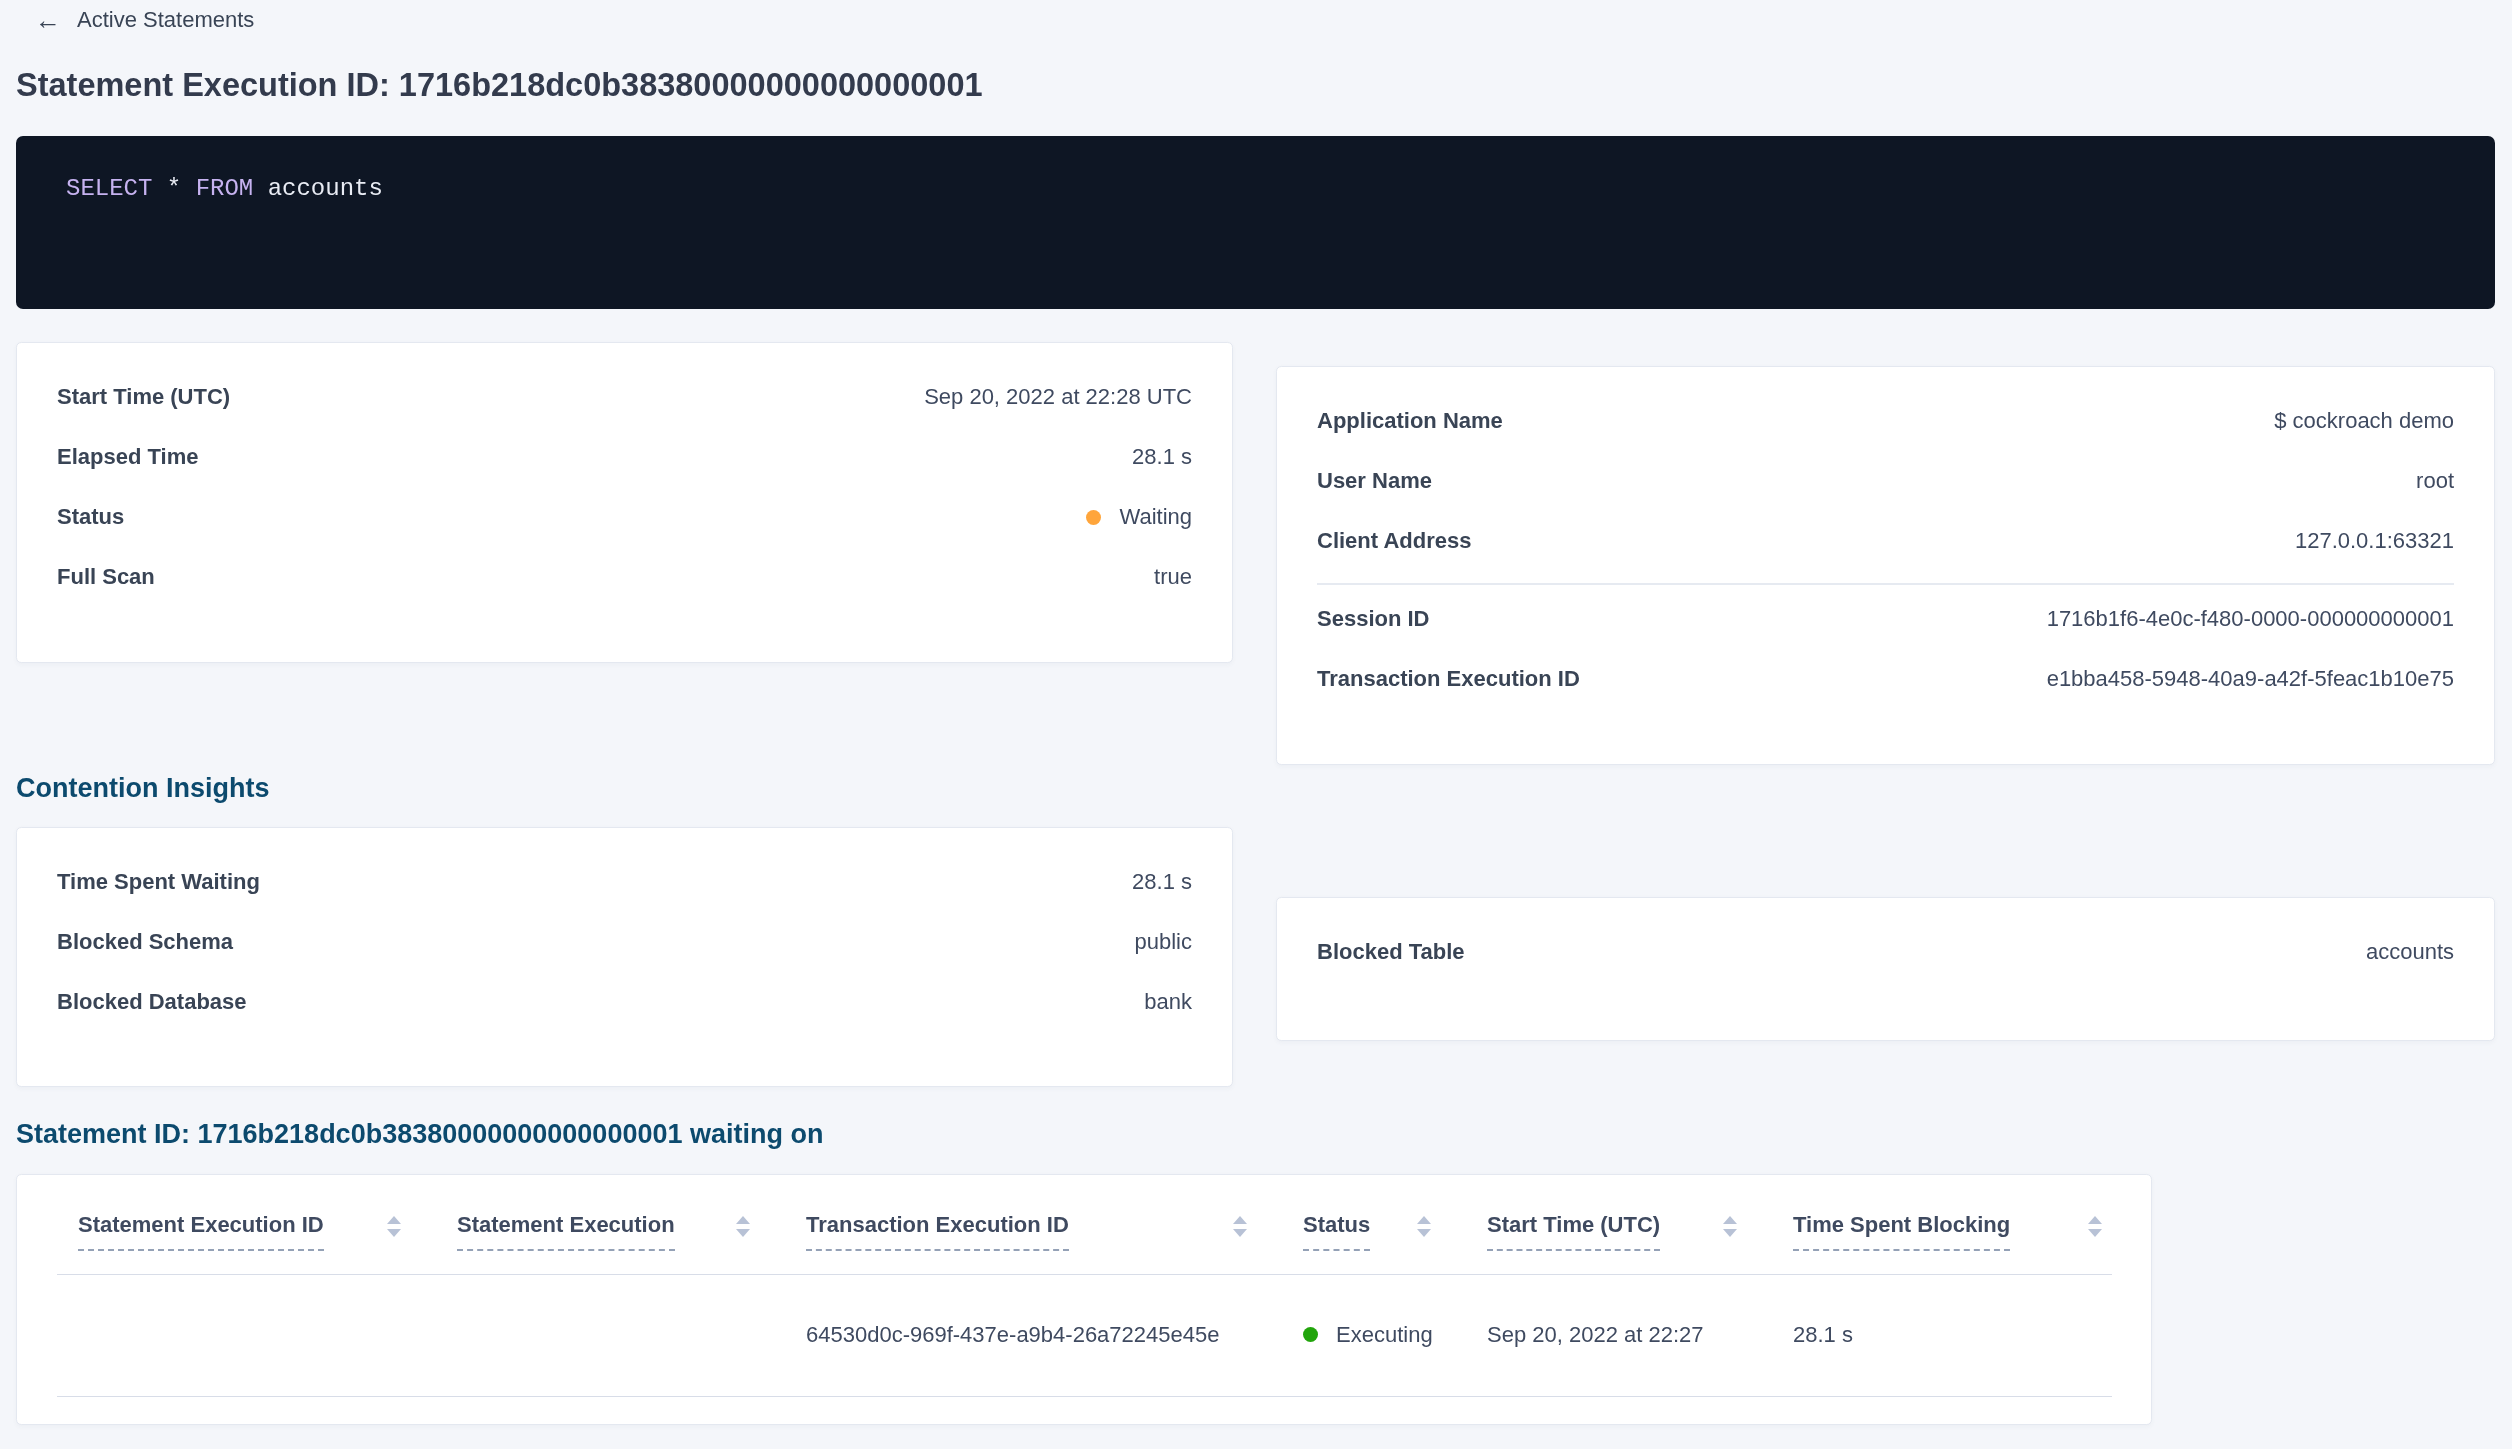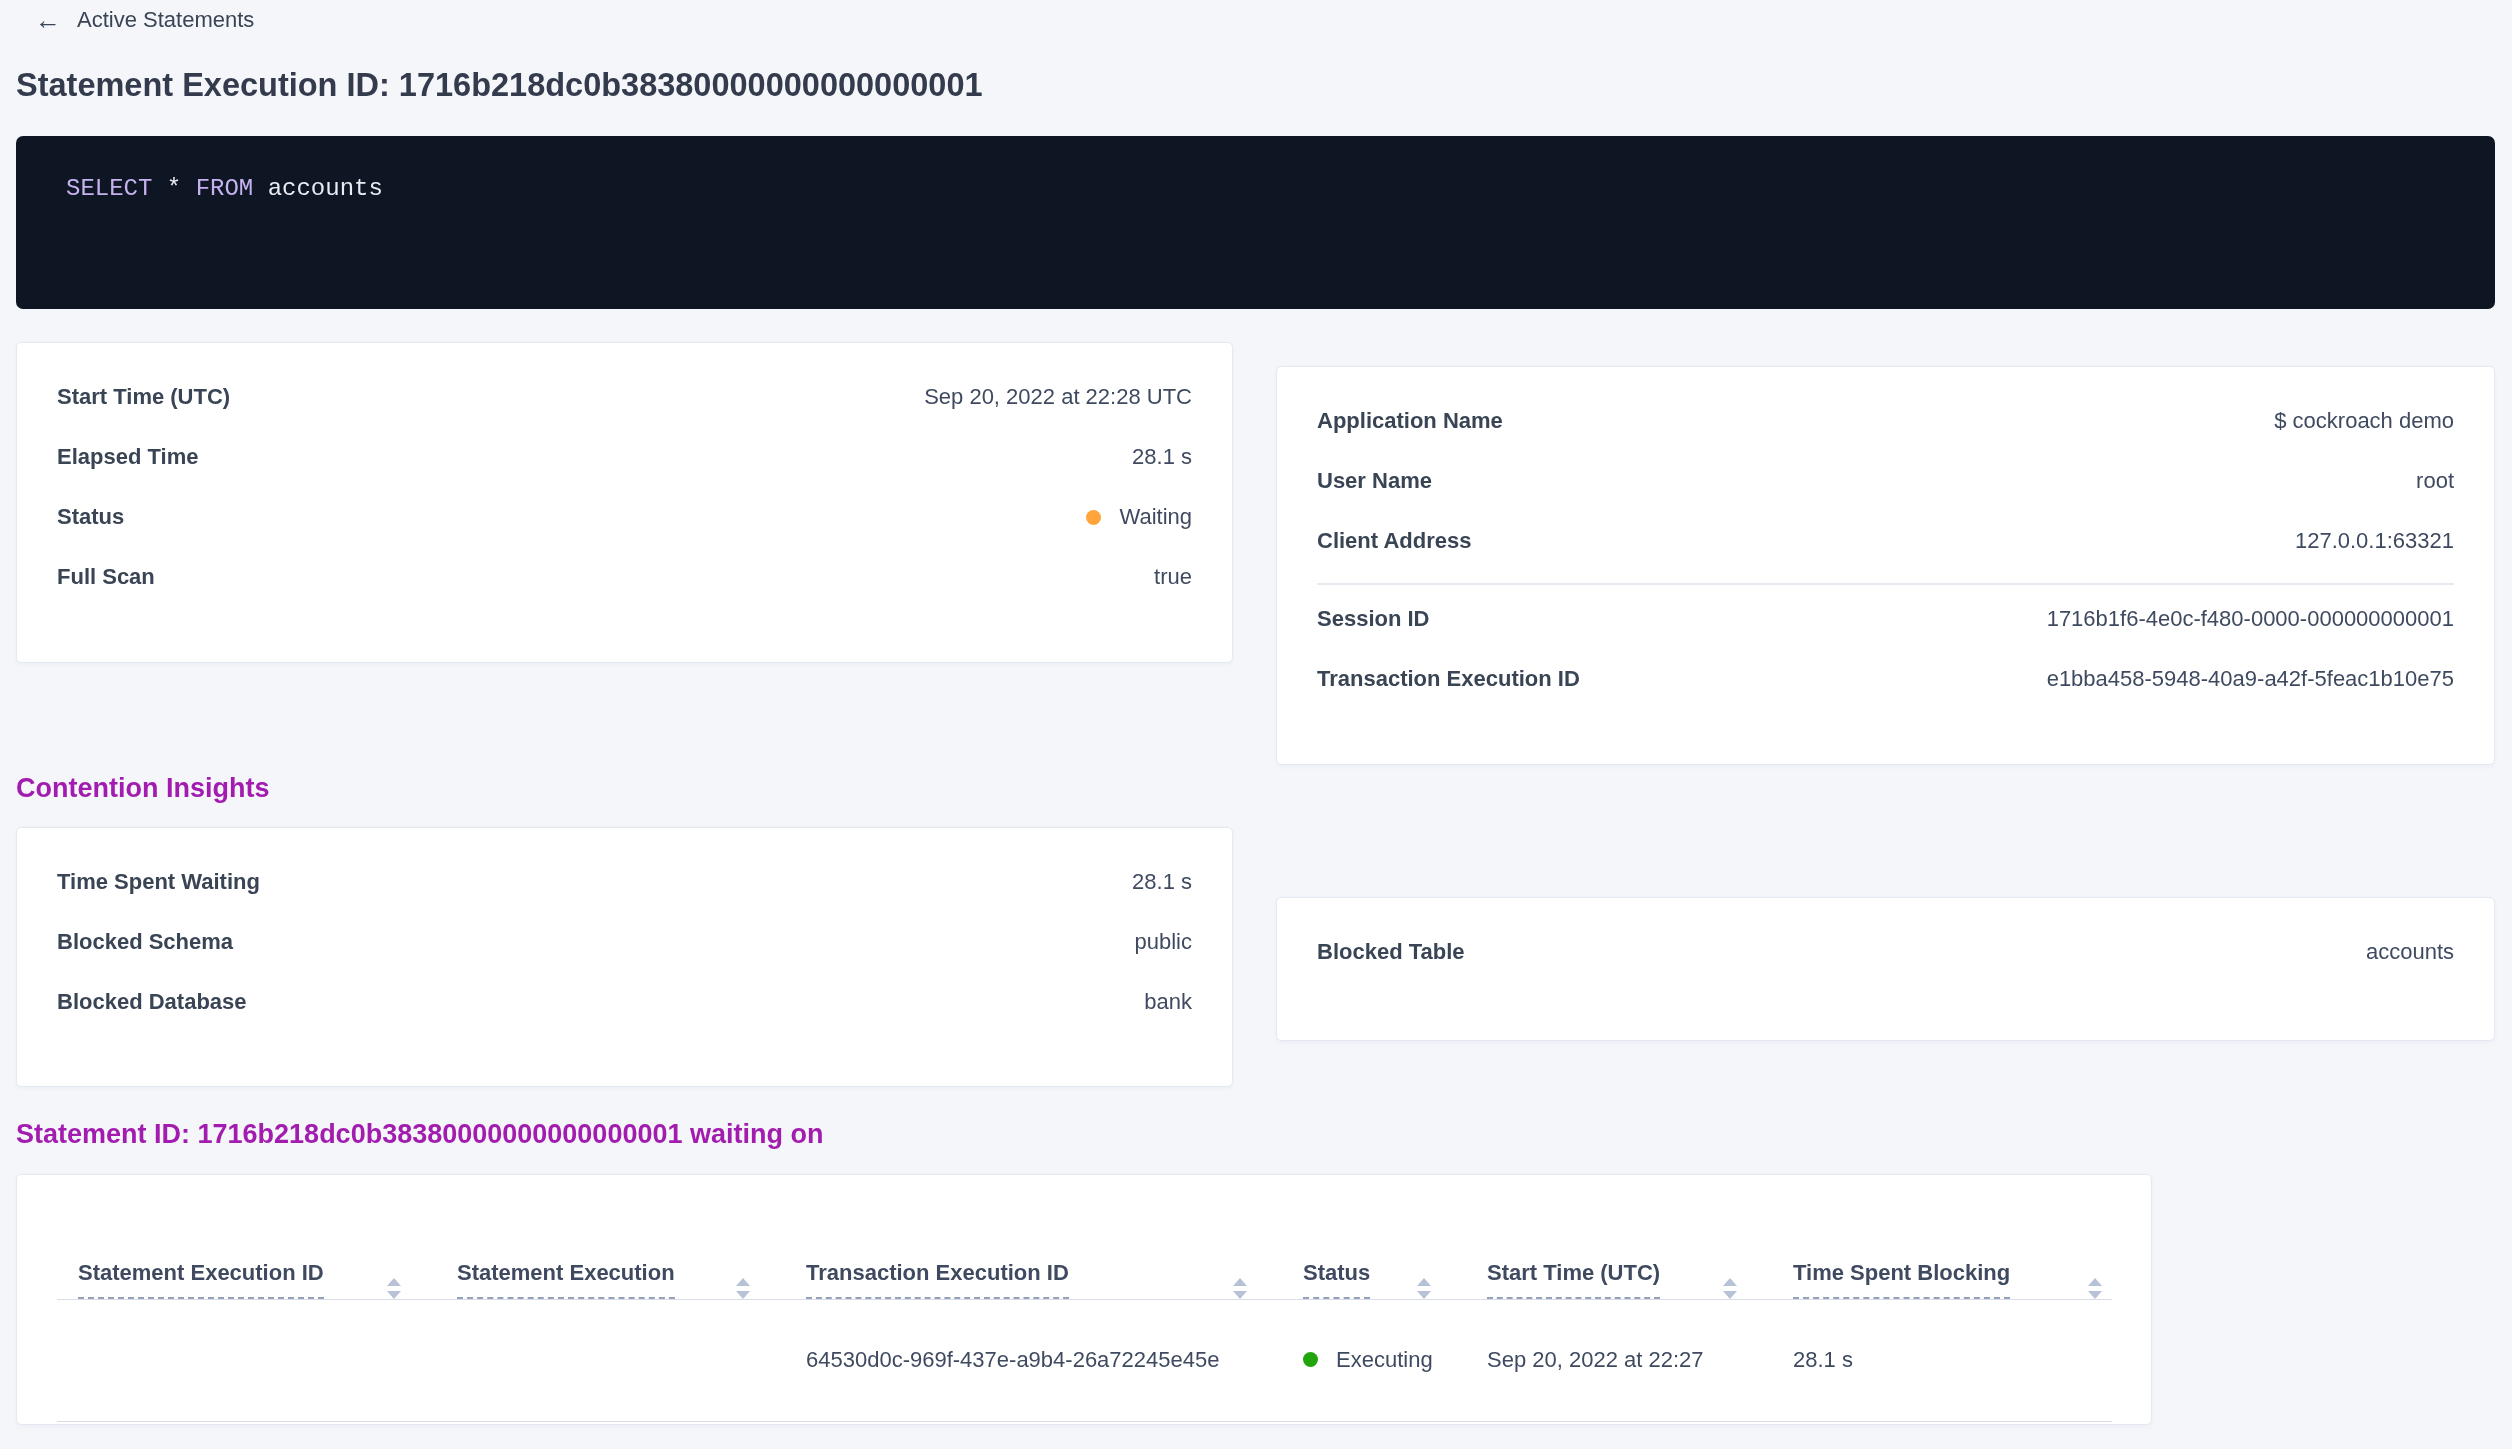--- a/index.html
+++ b/index.html
@@ -64,42 +64,42 @@
   .dot { width:15px; height:15px; border-radius:50%; display:inline-block; flex:0 0 auto; }
   .dot-waiting   { background:#ffa53b; }
   .dot-executing { background:#22a50c; }
   a.value-link { color:#0b5fff; text-decoration:none; cursor:pointer; }
   .divider { height:1.8px; background:#e6eaf1; margin:12.3px 40px 3.5px 40px; }
   .sess-row-2 { margin-top:3.5px; }
 
   
   .section {
     position:absolute; left:16px;
-    font-size:27px; font-weight:700; color:#a21caf;
+    font-size:27px; font-weight:700; color:#0c4a6e;
   }
   .section-contention { top:773px; }
   .section-waiting    { top:1119px; }
 
   
   .table-card {
     position:absolute; left:16px; top:1174px;
     width:2136px; height:251px;
     background:#ffffff; border:0.9px solid #e4e8f0; border-radius:5.3px;
     box-shadow:0 1.8px 4.4px rgba(60,70,90,0.04);
     padding:0 40px;
   }
   table { width:100%; border-collapse:collapse; table-layout:fixed; }
   thead tr { border-bottom:1.8px solid #d8dde8; }
   tbody tr { border-bottom:1.8px solid #d8dde8; }
   th {
     height:99px; vertical-align:top; text-align:left;
     padding:37px 0 0 21px;
     font-size:22px; font-weight:700; color:#3f4a60;
   }
-  .th-inner { display:flex; align-items:flex-end;margin-top:48px; }
+  .th-inner { display:flex; align-items:flex-start; }
   .th-label {
     border-bottom:2.6px dashed #94a1b6; padding-bottom:10.5px;
     line-height:26px; cursor:pointer;
   }
   .sort {
     margin-left:auto; margin-right:35px; margin-top:4.4px;
     display:flex; flex-direction:column; gap:4.4px; cursor:pointer;
   }
   .sort.last { margin-right:10.5px; }
   .sort i { display:block; width:0; height:0; border-left:7px solid transparent; border-right:7px solid transparent; }

